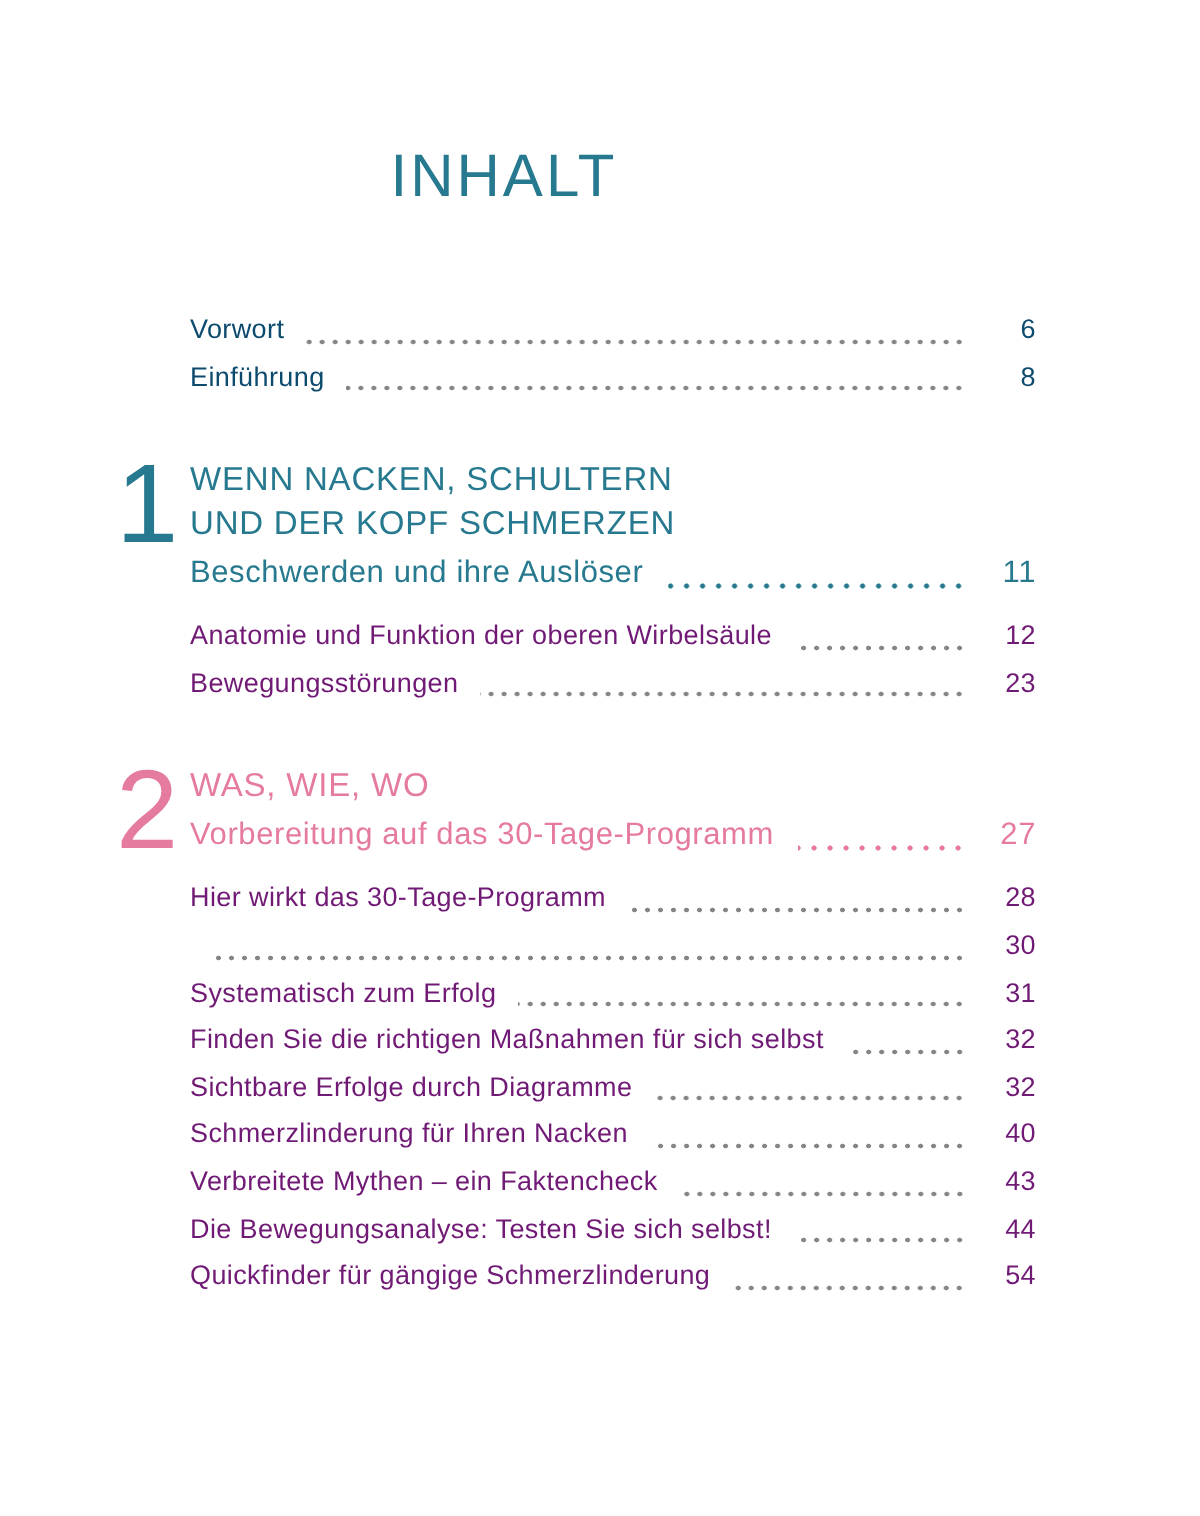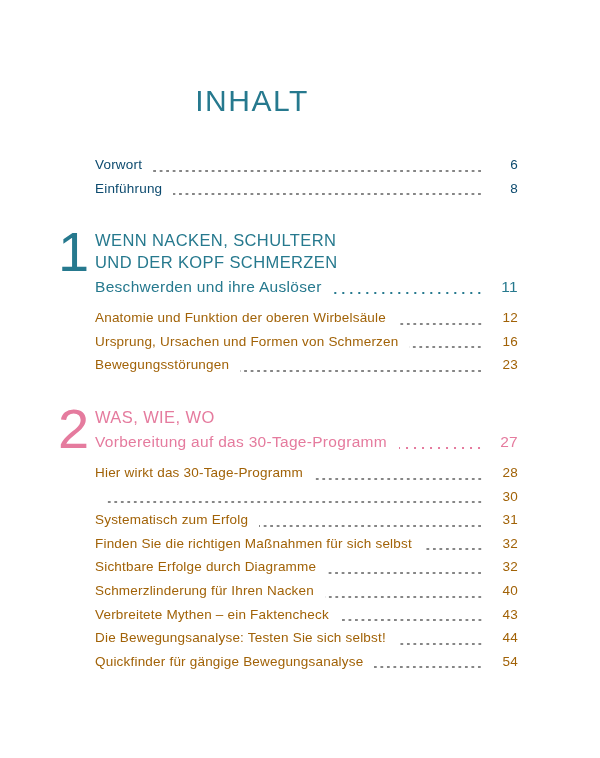--- a/index.html
+++ b/index.html
@@ -7,21 +7,21 @@
     position: relative;
     width: 600px;
     height: 758px;
     background: #ffffff;
     font-family: "Liberation Sans", sans-serif;
     overflow: hidden;
   }
   
   .title {
     position: absolute;
-    top: 84px; left: 0;
+    top: 72px; left: 0;
     width: 504px;
     text-align: center;
     font-size: 30px;
     font-weight: 300;
     letter-spacing: 1.5px;
     color: #26798e;
   }
   
   .content {
     position: absolute;
@@ -87,21 +87,21 @@
   .items { margin-top: 6px; }
   
   .teal, .teal .big-number, .teal .heading, .teal .subtitle-row { color: #26798e; }
   .pink, .pink .big-number, .pink .heading, .pink .subtitle-row { color: #e57b9e; }
   .teal .subtitle-row .leader {
     background-image: radial-gradient(circle, #26798e 1.15px, rgba(0,0,0,0) 1.45px);
   }
   .pink .subtitle-row .leader {
     background-image: radial-gradient(circle, #e57b9e 1.15px, rgba(0,0,0,0) 1.45px);
   }
-  .teal .items .row, .pink .items .row { color: #a16207; }
+  .teal .items .row, .pink .items .row { color: #701a75; }
 </style>
 </head>
 <body>
 
 <div class="page">
 
   <div class="title">INHALT</div>
 
   <div class="content">
 
@@ -127,25 +127,20 @@
         <span class="leader"></span>
         <span class="pagenum">11</span>
       </div>
       <div class="items">
         <div class="row">
           <span class="label">Anatomie und Funktion der oberen Wirbelsäule</span>
           <span class="leader"></span>
           <span class="pagenum">12</span>
         </div>
         <div class="row">
-          <span class="label">Ursprung, Ursachen und Formen von Schmerzen</span>
-          <span class="leader"></span>
-          <span class="pagenum">16</span>
-        </div>
-        <div class="row">
           <span class="label">Bewegungsstörungen</span>
           <span class="leader"></span>
           <span class="pagenum">23</span>
         </div>
       </div>
     </div>
 
     <div class="section pink">
       <div class="big-number">2</div>
       <div class="heading">WAS, WIE, WO</div>
@@ -188,21 +183,21 @@
           <span class="label">Verbreitete Mythen – ein Faktencheck</span>
           <span class="leader"></span>
           <span class="pagenum">43</span>
         </div>
         <div class="row">
           <span class="label">Die Bewegungsanalyse: Testen Sie sich selbst!</span>
           <span class="leader"></span>
           <span class="pagenum">44</span>
         </div>
         <div class="row">
-          <span class="label">Quickfinder für gängige Bewegungsanalyse</span>
+          <span class="label">Quickfinder für gängige Schmerzlinderung</span>
           <span class="leader"></span>
           <span class="pagenum">54</span>
         </div>
       </div>
     </div>
 
   </div>
 </div>
 
 </body></html>

